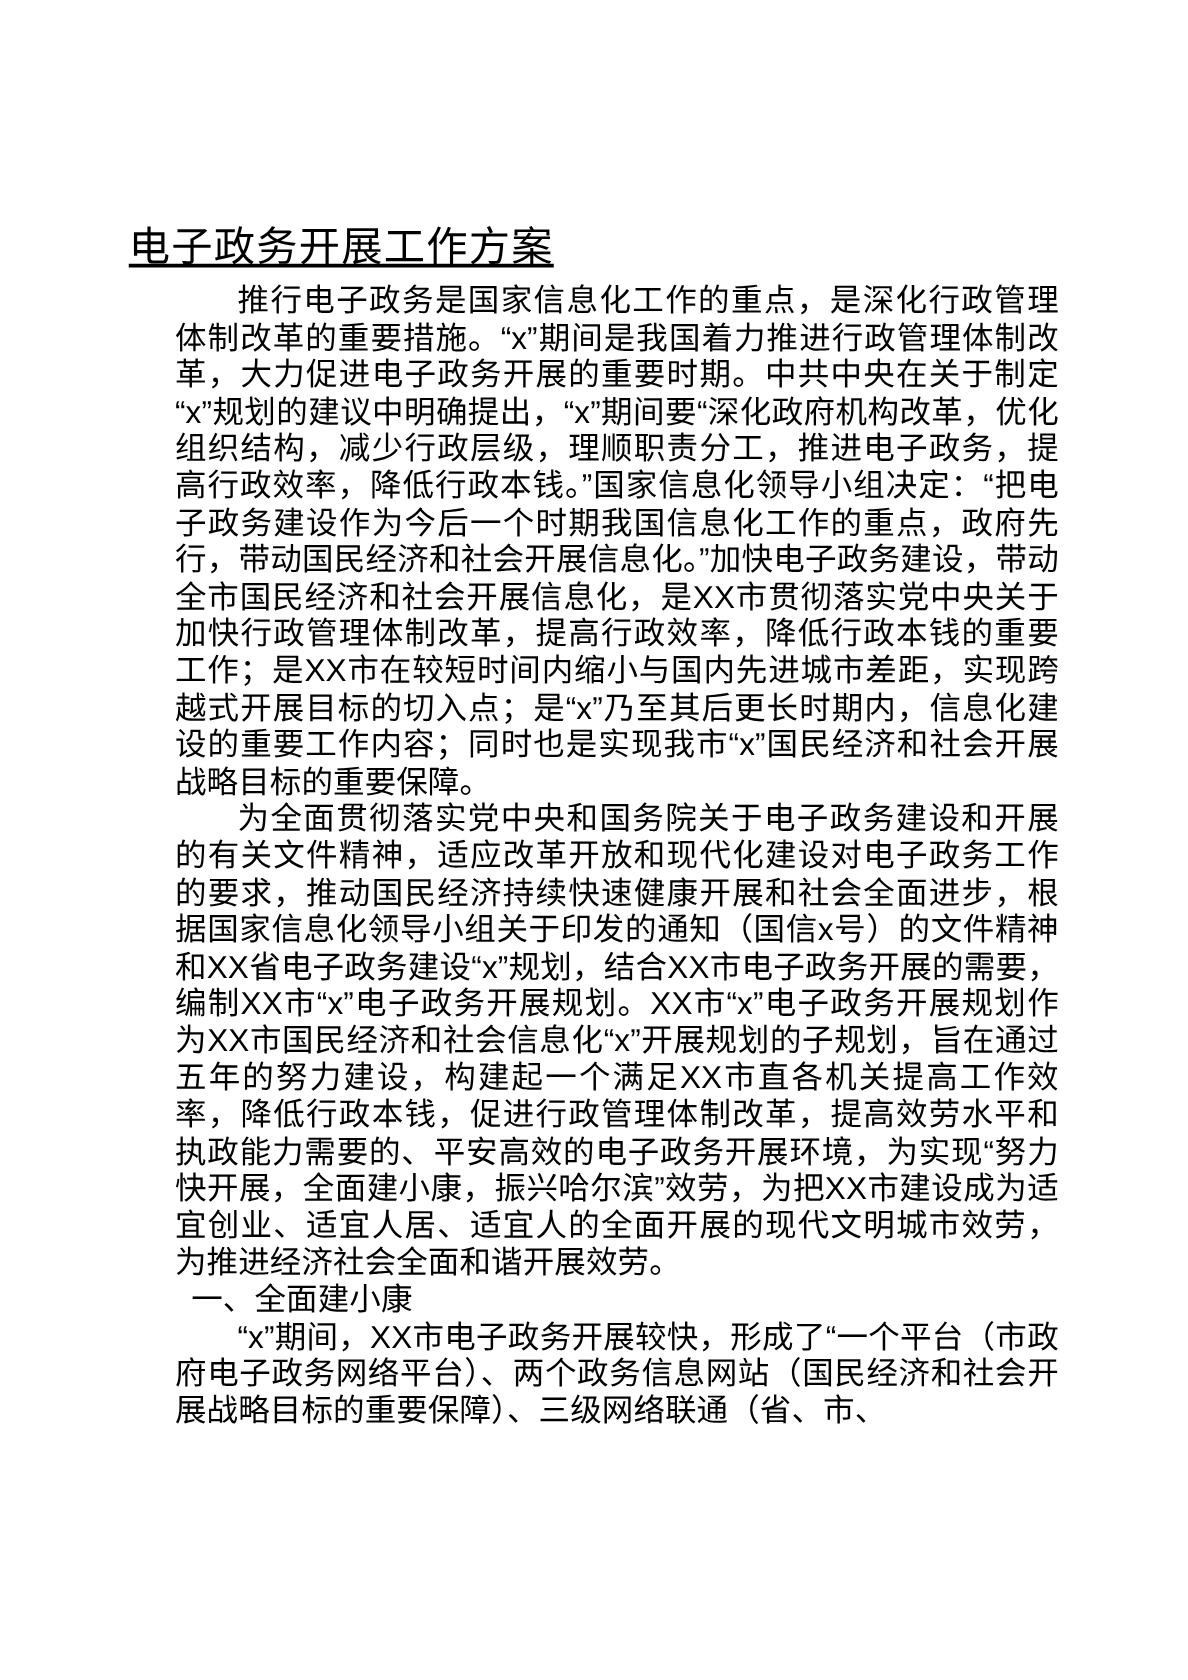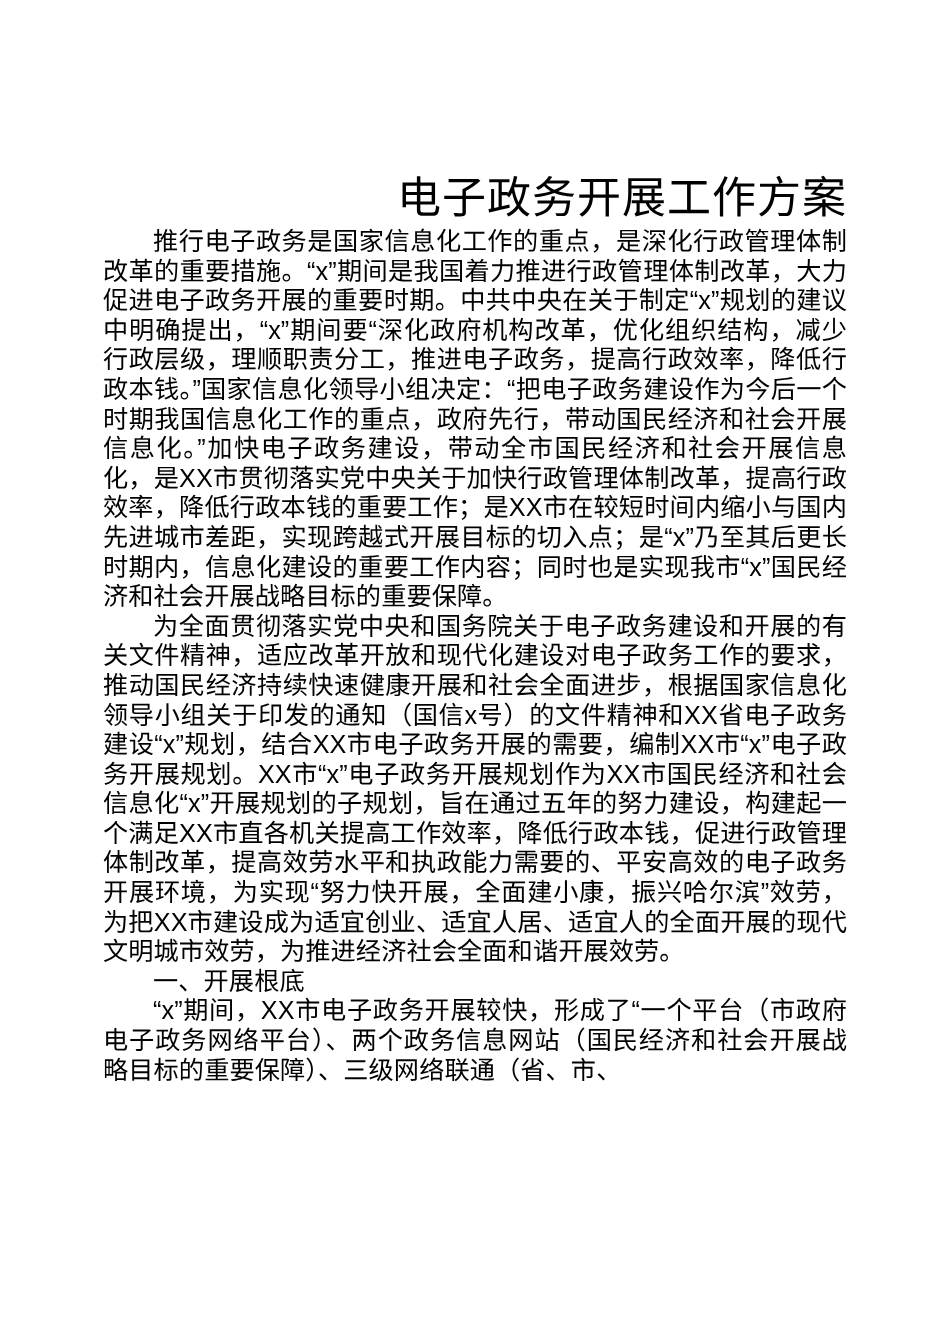--- a/index.html
+++ b/index.html
@@ -21,41 +21,43 @@
     box-sizing: border-box;
   }
   .doc-body {
     position: absolute;
     left: 103px;
     top: 176px;
     width: 744px;
   }
   .doc-title {
     font-family: "DejaVu Serif", "Liberation Serif", serif;
-    font-size: 44px;
+    font-size: 33px;
     line-height: 44px;
     font-weight: 400;
-    text-align: right;
+    text-align: left;
     letter-spacing: 1px;
     margin: 0 0 7px 0;
     white-space: nowrap;
+    text-decoration: underline;
   }
   .para {
     font-family: "Liberation Sans", "DejaVu Sans", sans-serif;
     font-size: 25.2px;
     line-height: 29.6px;
     text-align: justify;
     text-align-last: left;
     text-justify: inter-character;
     margin: 0;
     letter-spacing: 0.1px;
     word-break: break-all;
   }
   .para.indent {
     text-indent: 50px;
+    margin-left: 37px;
   }
   .heading-line {
     font-family: "Liberation Sans", "DejaVu Sans", sans-serif;
     font-size: 25.2px;
     line-height: 29.6px;
     margin: 0;
     text-indent: 50px;
     letter-spacing: 0.1px;
   }
 </style>
@@ -64,18 +66,18 @@
 
 <div class="page">
   <div class="doc-body">
 
     <h1 class="doc-title">电子政务开展工作方案</h1>
 
     <p class="para indent">推行电子政务是国家信息化工作的重点，是深化行政管理体制改革的重要措施。“x”期间是我国着力推进行政管理体制改革，大力促进电子政务开展的重要时期。中共中央在关于制定“x”规划的建议中明确提出，“x”期间要“深化政府机构改革，优化组织结构，减少行政层级，理顺职责分工，推进电子政务，提高行政效率，降低行政本钱。”国家信息化领导小组决定：“把电子政务建设作为今后一个时期我国信息化工作的重点，政府先行，带动国民经济和社会开展信息化。”加快电子政务建设，带动全市国民经济和社会开展信息化，是XX市贯彻落实党中央关于加快行政管理体制改革，提高行政效率，降低行政本钱的重要工作；是XX市在较短时间内缩小与国内先进城市差距，实现跨越式开展目标的切入点；是“x”乃至其后更长时期内，信息化建设的重要工作内容；同时也是实现我市“x”国民经济和社会开展战略目标的重要保障。</p>
 
     <p class="para indent">为全面贯彻落实党中央和国务院关于电子政务建设和开展的有关文件精神，适应改革开放和现代化建设对电子政务工作的要求，推动国民经济持续快速健康开展和社会全面进步，根据国家信息化领导小组关于印发的通知（国信x号）的文件精神和XX省电子政务建设“x”规划，结合XX市电子政务开展的需要，编制XX市“x”电子政务开展规划。XX市“x”电子政务开展规划作为XX市国民经济和社会信息化“x”开展规划的子规划，旨在通过五年的努力建设，构建起一个满足XX市直各机关提高工作效率，降低行政本钱，促进行政管理体制改革，提高效劳水平和执政能力需要的、平安高效的电子政务开展环境，为实现“努力快开展，全面建小康，振兴哈尔滨”效劳，为把XX市建设成为适宜创业、适宜人居、适宜人的全面开展的现代文明城市效劳，为推进经济社会全面和谐开展效劳。</p>
 
-    <p class="heading-line">一、开展根底</p>
+    <p class="heading-line">一、全面建小康</p>
 
     <p class="para indent">“x”期间，XX市电子政务开展较快，形成了“一个平台（市政府电子政务网络平台）、两个政务信息网站（国民经济和社会开展战略目标的重要保障）、三级网络联通（省、市、</p>
 
   </div>
 </div>
 
 </body></html>

